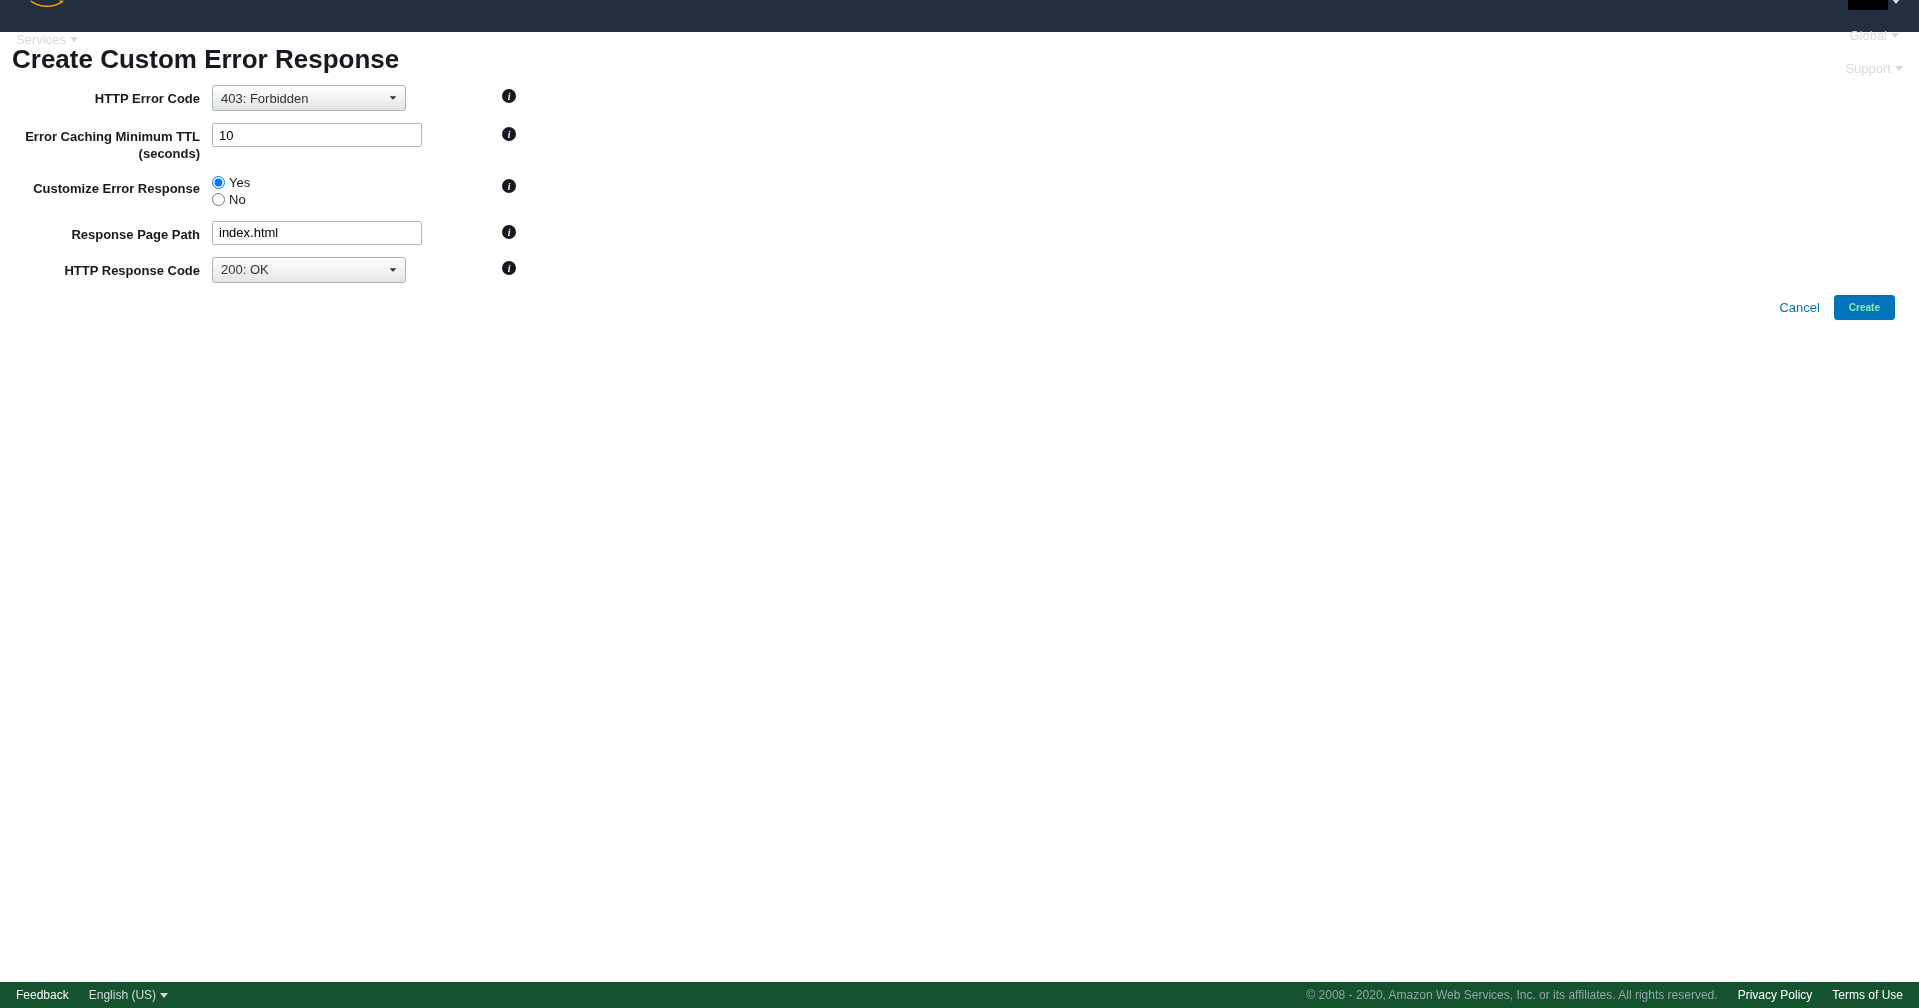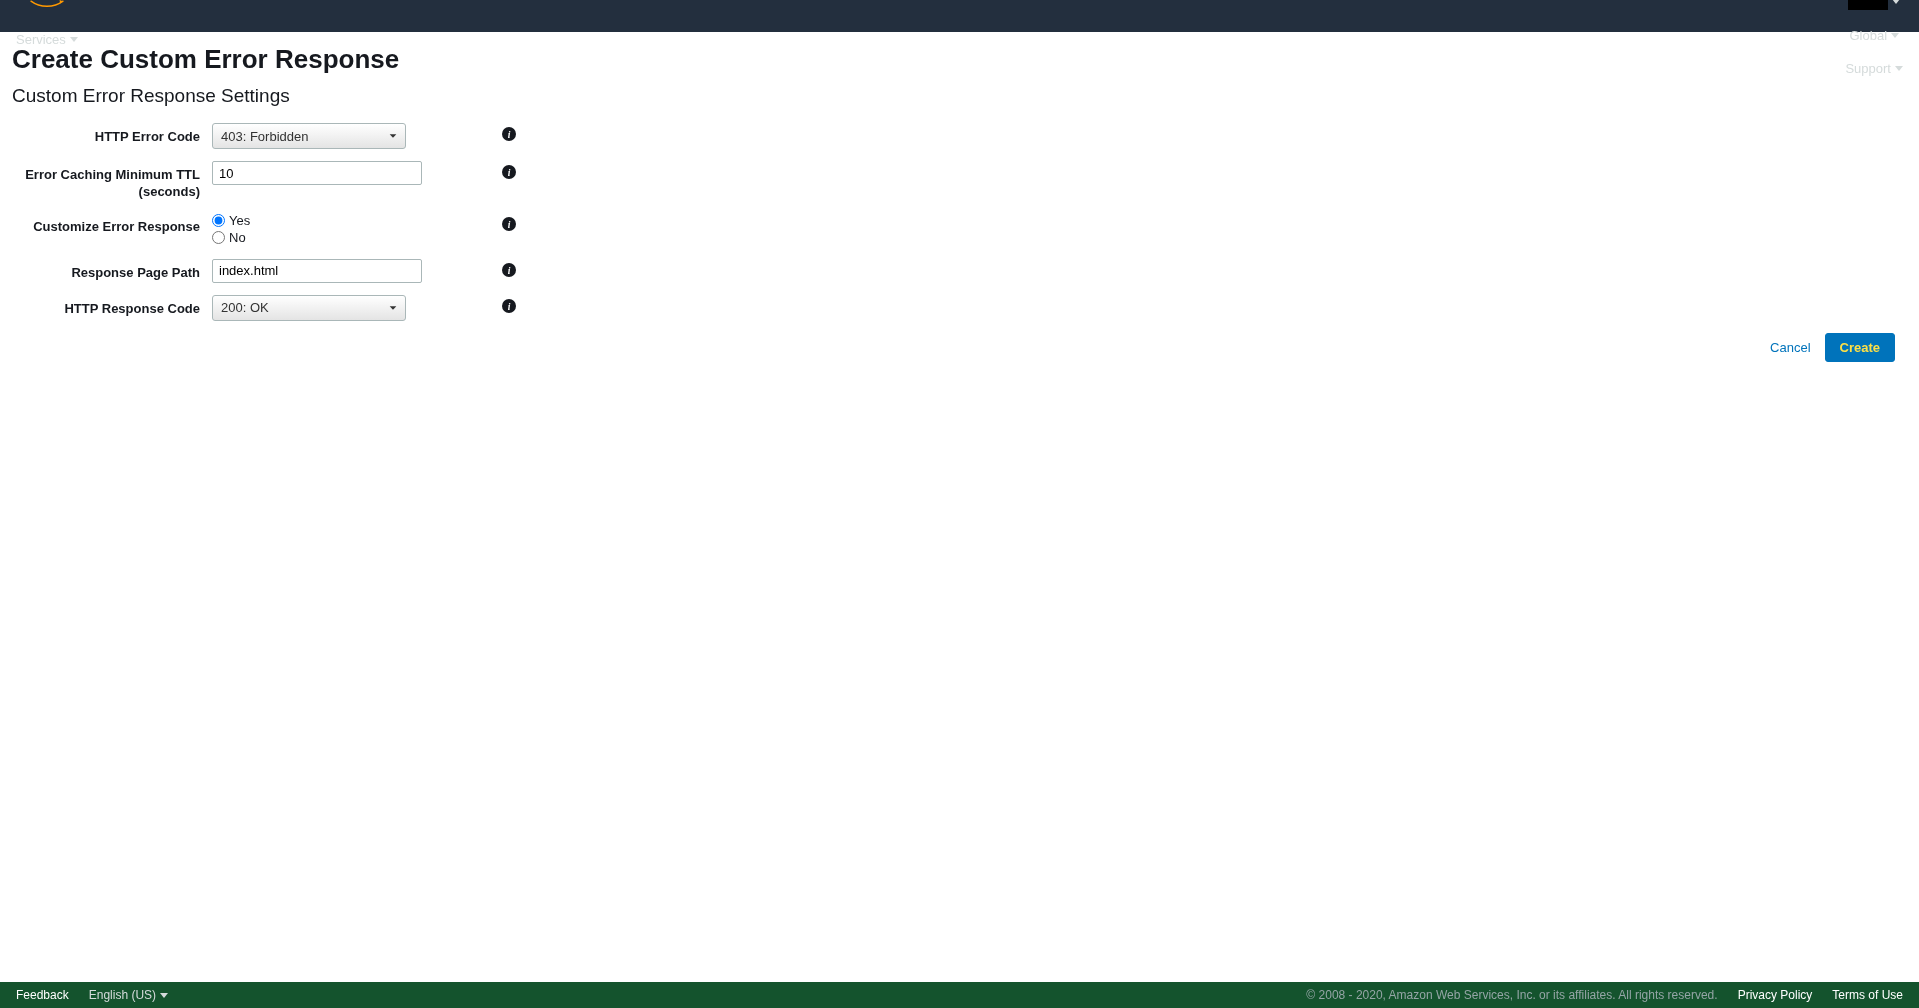--- a/index.html
+++ b/index.html
@@ -43,21 +43,21 @@
   }
 
   .radio-group label { display:flex; align-items:center; font-size:13px; gap:4px; margin-bottom:2px; cursor:pointer; }
   .radio-group input[type=radio] { margin:0; }
 
   .info-icon { width:14px; height:14px; display:inline-block; }
   .info-icon svg { width:14px; height:14px; fill:#16191f; }
 
   .actions { display:flex; justify-content:flex-end; align-items:center; gap:14px; margin-top:10px; padding-right:12px; }
   .btn-cancel { color:#0073bb; font-size:13px; font-weight:400; cursor:pointer; background:none; border:none; }
-  .btn-create { background:#0073bb; color:#fde047; border:1px solid #0073bb; border-radius:3px; padding:6px 14px; font-size:13px; font-weight:700; cursor:pointer; }
+  .btn-create { background:#0073bb; color:#86efac; border:1px solid #0073bb; border-radius:3px; padding:6px 14px; font-size:10px; font-weight:700; cursor:pointer; }
 
   
   .footer { background:#14532d; color:#d5dbdb; height:26px; display:flex; align-items:center; justify-content:space-between; padding:0 16px; font-size:12px; }
   .footer-left, .footer-right { display:flex; align-items:center; gap:20px; }
   .footer a { color:#fff; text-decoration:none; }
   .footer .copyright { color:#95a5a6; }
 </style>
 </head>
 <body>
 
@@ -93,21 +93,20 @@
     </div>
     <div class="menu-item">
       <span>Support</span>
       <span class="caret-down"></span>
     </div>
   </div>
 </div>
 
 <div class="content">
   <h1 class="page-title">Create Custom Error Response</h1>
-  <h2 class="section-title">Custom Error Response Settings</h2>
 
   <div class="form">
 
     <div class="form-row">
       <div class="form-label">HTTP Error Code</div>
       <div class="form-control">
         <div class="select-wrap">
           <div class="select">
             <span>403: Forbidden</span>
           </div>

